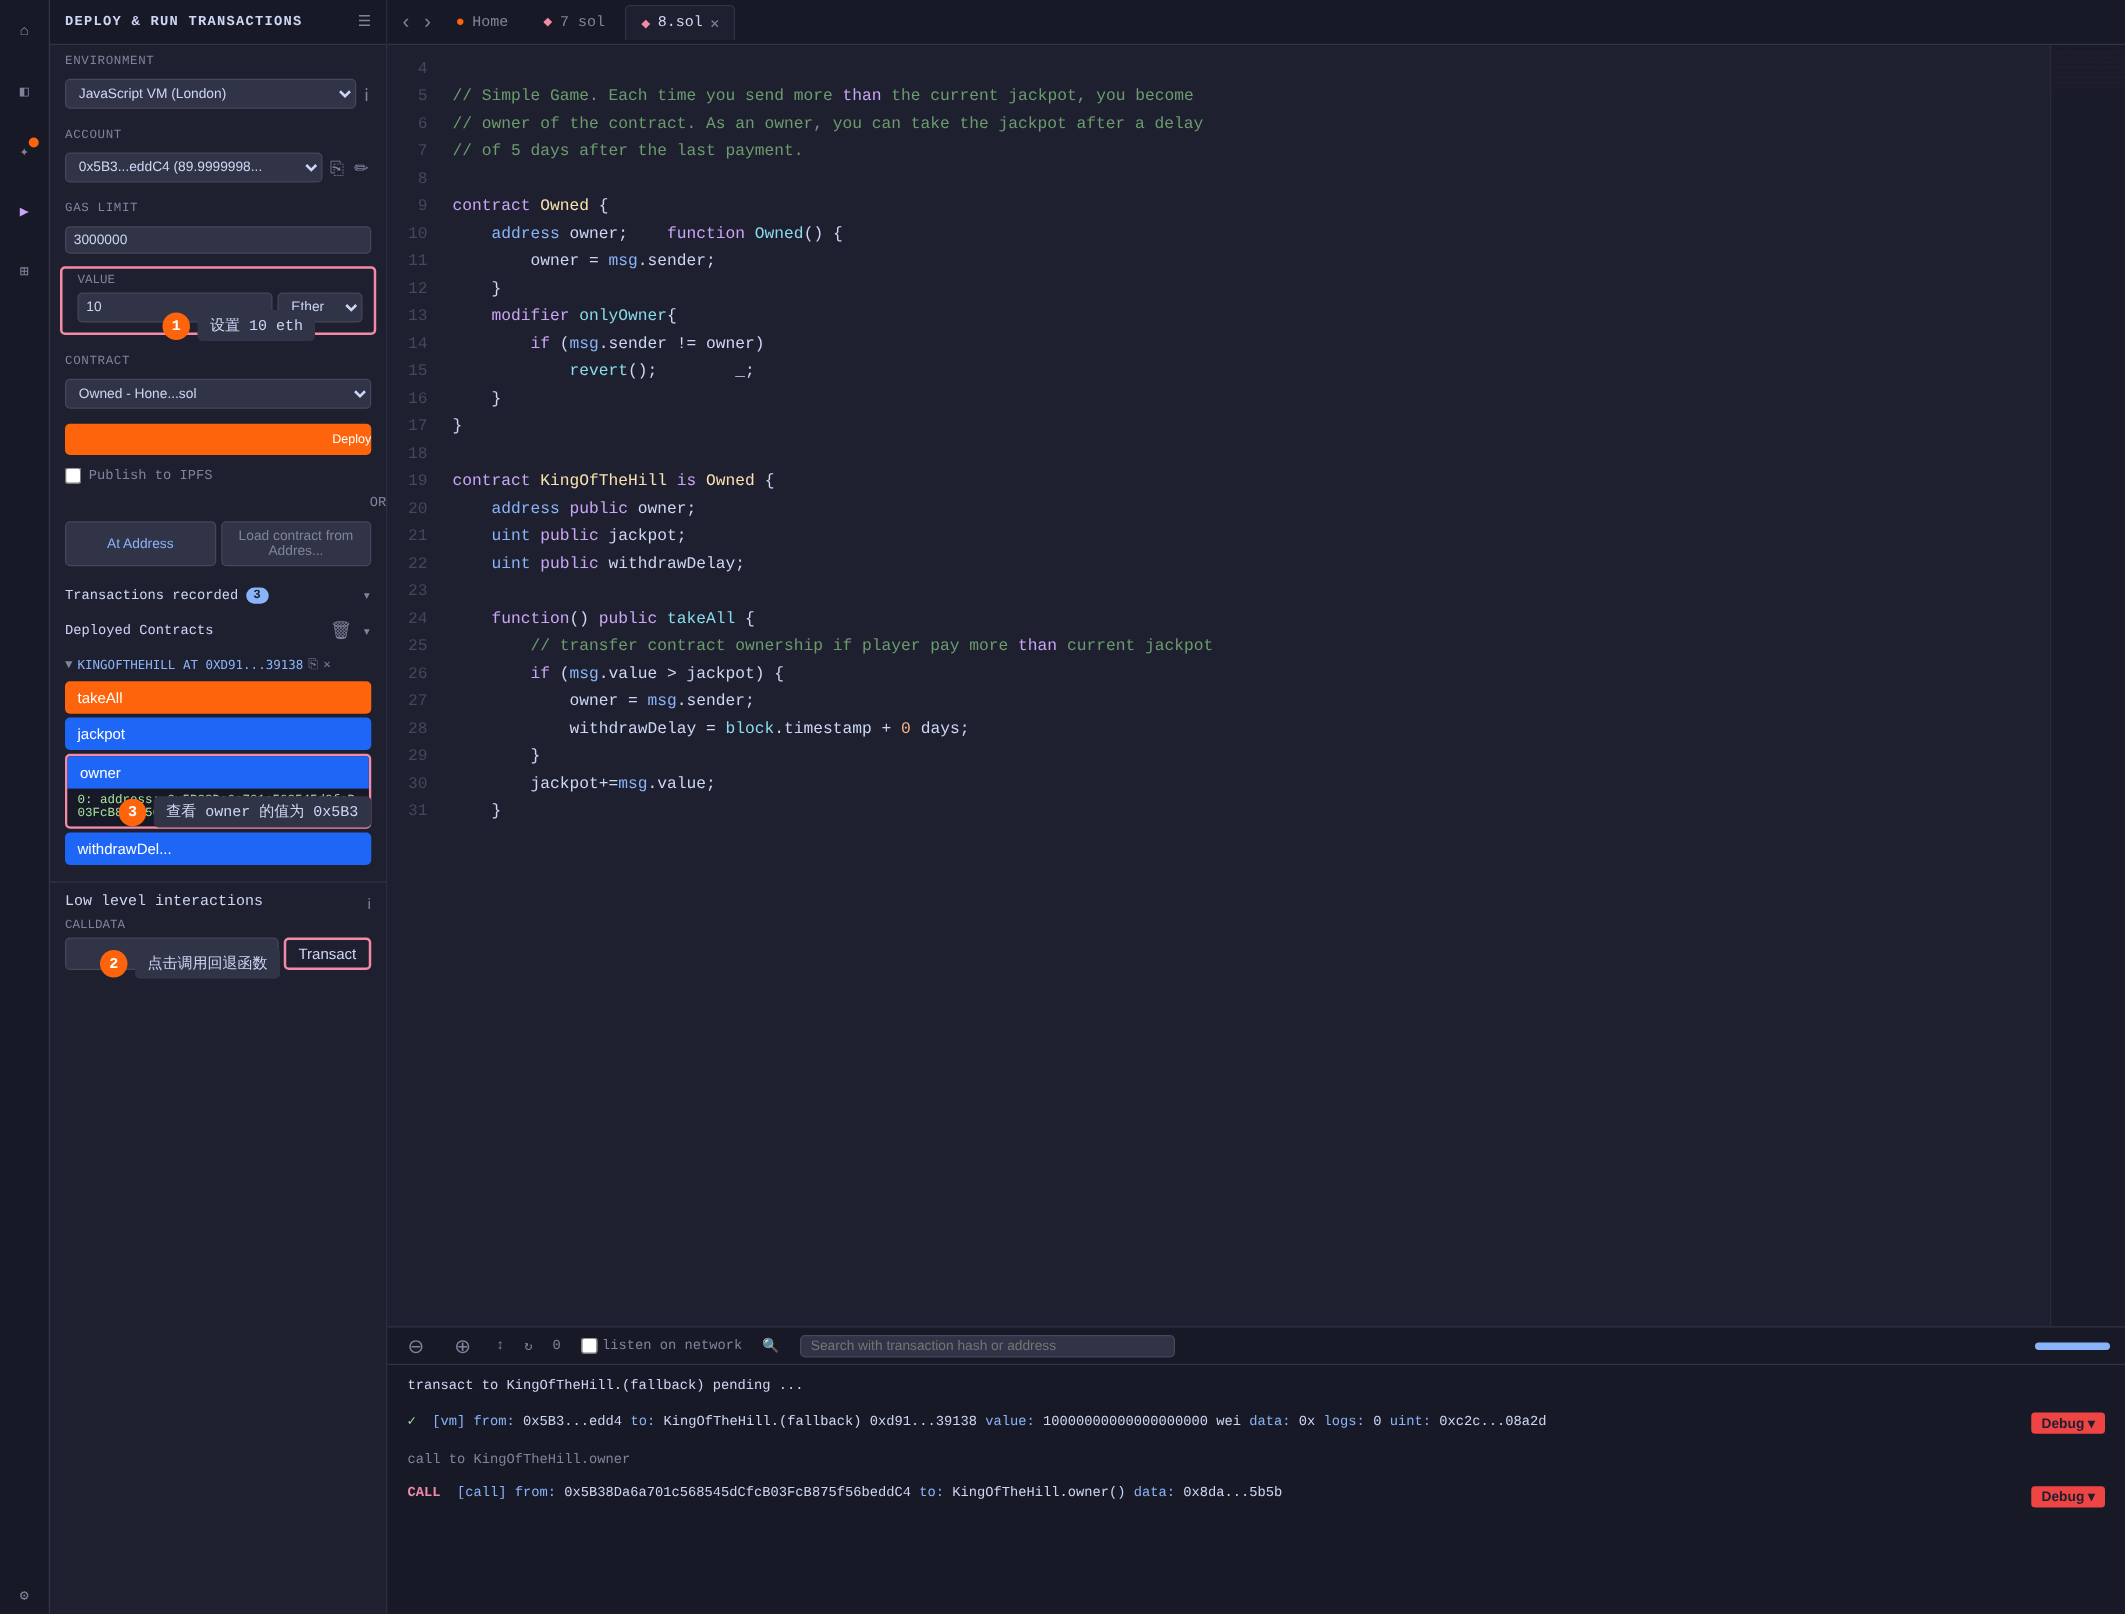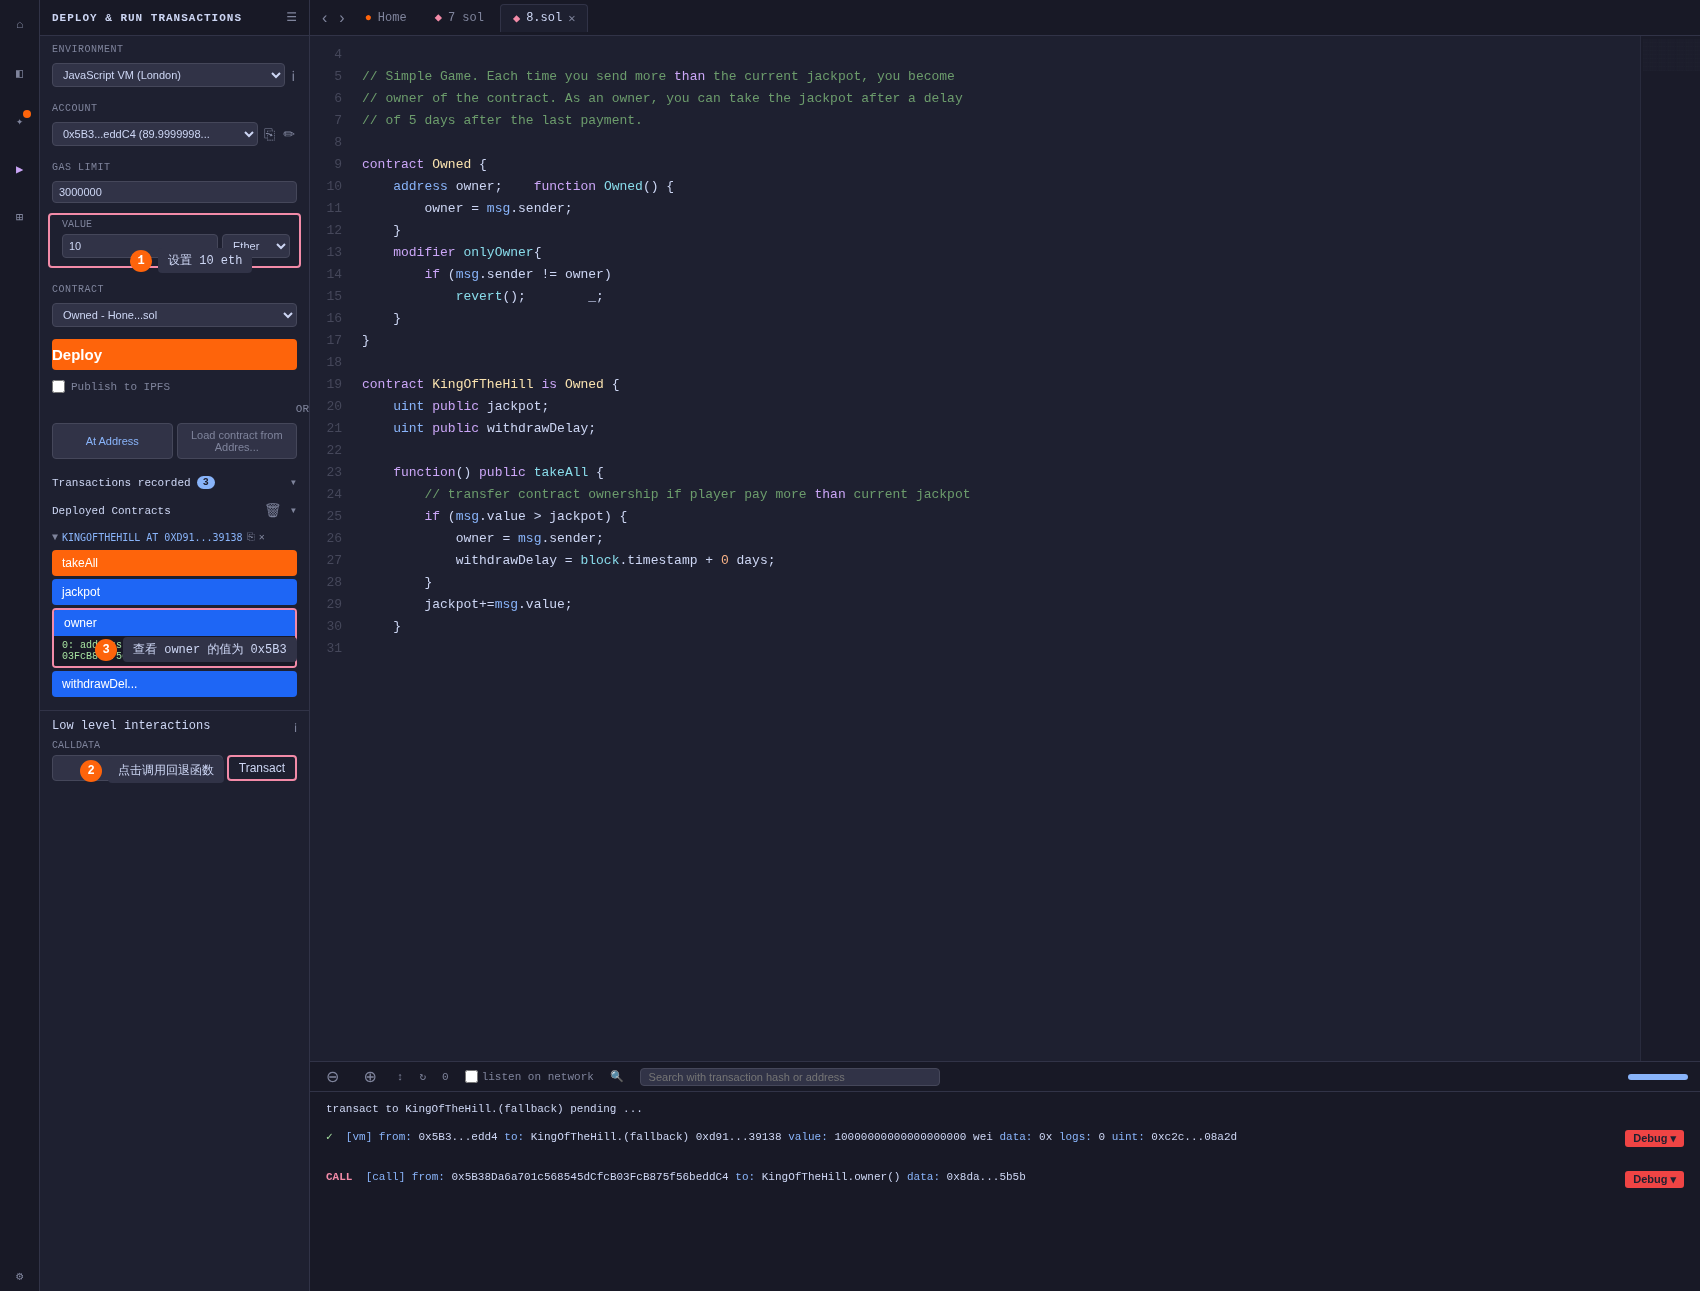--- a/index.html
+++ b/index.html
@@ -134,23 +134,23 @@
     .contract-section select { width: 100%; }
 
     .deploy-btn {
       margin: 4px 12px 8px;
       background: #fe640b;
       color: #fff;
       border: none;
       border-radius: 4px;
       padding: 7px 0;
       cursor: pointer;
-      font-size: 15px;
-      font-weight: bold;
-      text-align: left;
+      font-size: 10px;
+      font-weight: normal;
+      text-align: right;
       width: calc(100% - 24px);
     }
 
     .publish-row {
       display: flex;
       align-items: center;
       gap: 6px;
       padding: 2px 12px 6px;
       font-size: 11px; color: #7f849c;
     }
@@ -735,20 +735,21 @@
       <div class="code-line">    <span class="c-type">address</span> <span class="c-normal">owner;    </span><span class="c-keyword">function</span> <span class="c-fn">Owned</span><span class="c-normal">() {</span></div>
       <div class="code-line">        <span class="c-normal">owner = </span><span class="c-type">msg</span><span class="c-normal">.sender;</span></div>
       <div class="code-line">    <span class="c-normal">}</span></div>
       <div class="code-line">    <span class="c-keyword">modifier</span> <span class="c-fn">onlyOwner</span><span class="c-normal">{</span></div>
       <div class="code-line">        <span class="c-keyword">if</span> <span class="c-normal">(</span><span class="c-type">msg</span><span class="c-normal">.sender != owner)</span></div>
       <div class="code-line">            <span class="c-fn">revert</span><span class="c-normal">();        _;</span></div>
       <div class="code-line">    <span class="c-normal">}</span></div>
       <div class="code-line c-normal">}</div>
       <div class="code-line">&nbsp;</div>
       <div class="code-line"><span class="c-keyword">contract</span> <span class="c-contract">KingOfTheHill</span> <span class="c-keyword">is</span> <span class="c-contract">Owned</span> <span class="c-normal">{</span></div>
+      <div class="code-line">    <span class="c-type">address</span> <span class="c-public">public</span> <span class="c-normal">owner;</span></div>
       <div class="code-line">    <span class="c-type">uint</span> <span class="c-public">public</span> <span class="c-normal">jackpot;</span></div>
       <div class="code-line">    <span class="c-type">uint</span> <span class="c-public">public</span> <span class="c-normal">withdrawDelay;</span></div>
       <div class="code-line">&nbsp;</div>
       <div class="code-line">    <span class="c-keyword">function</span><span class="c-normal">() </span><span class="c-public">public</span> <span class="c-fn">takeAll</span> <span class="c-normal">{</span></div>
       <div class="code-line c-comment">        // transfer contract ownership if player pay more <span style="color:#cba6f7;">than</span> current jackpot</div>
       <div class="code-line">        <span class="c-keyword">if</span> <span class="c-normal">(</span><span class="c-type">msg</span><span class="c-normal">.value &gt; jackpot) {</span></div>
       <div class="code-line">            <span class="c-normal">owner = </span><span class="c-type">msg</span><span class="c-normal">.sender;</span></div>
       <div class="code-line">            <span class="c-normal">withdrawDelay = </span><span class="c-fn">block</span><span class="c-normal">.timestamp + </span><span class="c-num">0</span><span class="c-normal"> days;</span></div>
       <div class="code-line c-normal">        }</div>
       <div class="code-line">        <span class="c-normal">jackpot+=</span><span class="c-type">msg</span><span class="c-normal">.value;</span></div>
@@ -795,20 +796,21 @@
           <span class="term-key">to:</span> <span class="term-val">KingOfTheHill.(fallback) 0xd91...39138</span>
           <span class="term-key">value:</span> <span class="term-val">10000000000000000000 wei</span>
           <span class="term-key">data:</span> <span class="term-val">0x</span>
           <span class="term-key">logs:</span> <span class="term-val">0</span>
           <span class="term-key">uint:</span> <span class="term-val">0xc2c...08a2d</span>
         </span>
       </div>
       <button class="debug-btn">Debug ▾</button>
     </div>
     <br>
+    <div class="term-line">call to KingOfTheHill.owner</div>
     <br>
     <div class="term-row">
       <div class="term-content">
         <span class="term-label">CALL</span>
         <span style="color:#7f849c;">
           &nbsp;<span class="term-key">[call]</span>
           <span class="term-key">from:</span> <span class="term-val">0x5B38Da6a701c568545dCfcB03FcB875f56beddC4</span>
           <span class="term-key">to:</span> <span class="term-val">KingOfTheHill.owner()</span>
           <span class="term-key">data:</span> <span class="term-val">0x8da...5b5b</span>
         </span>

